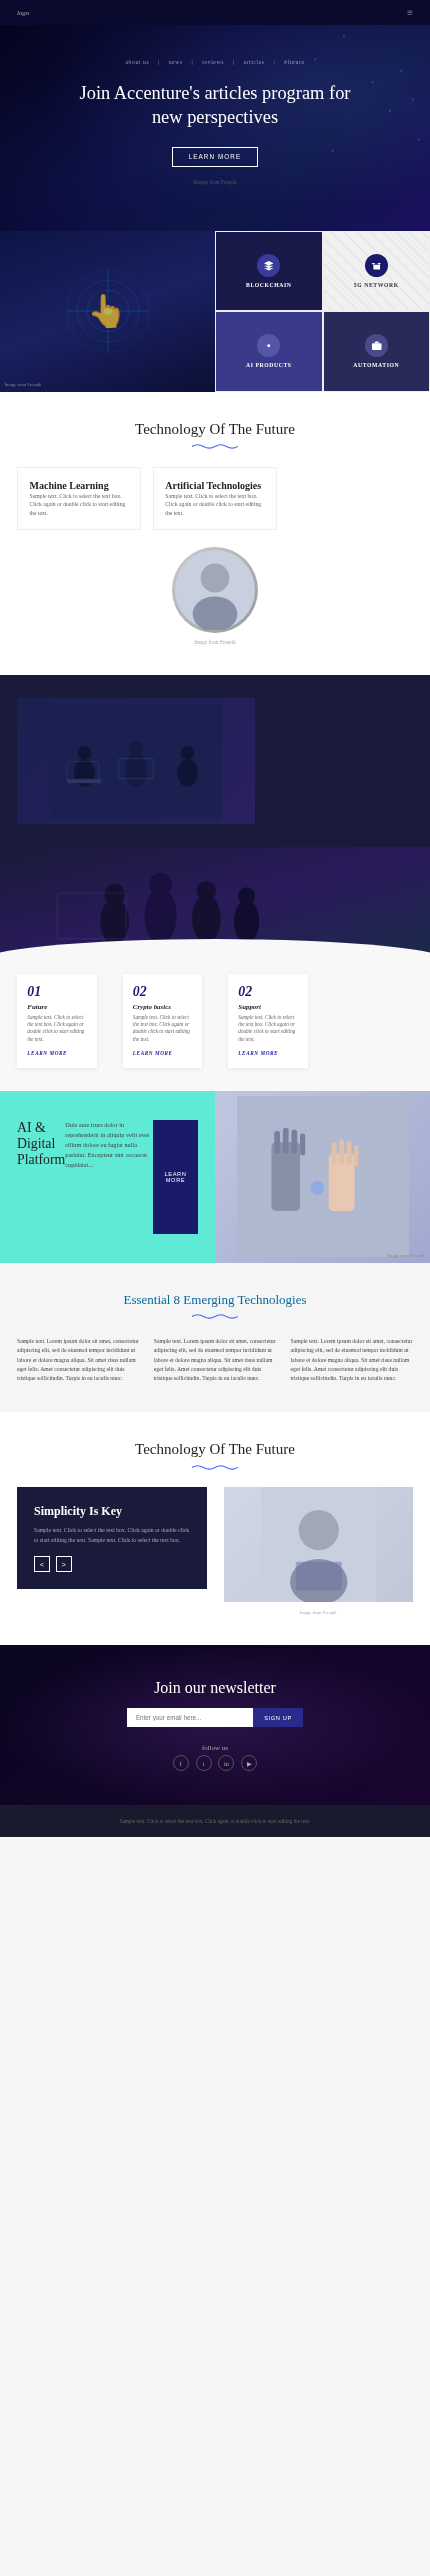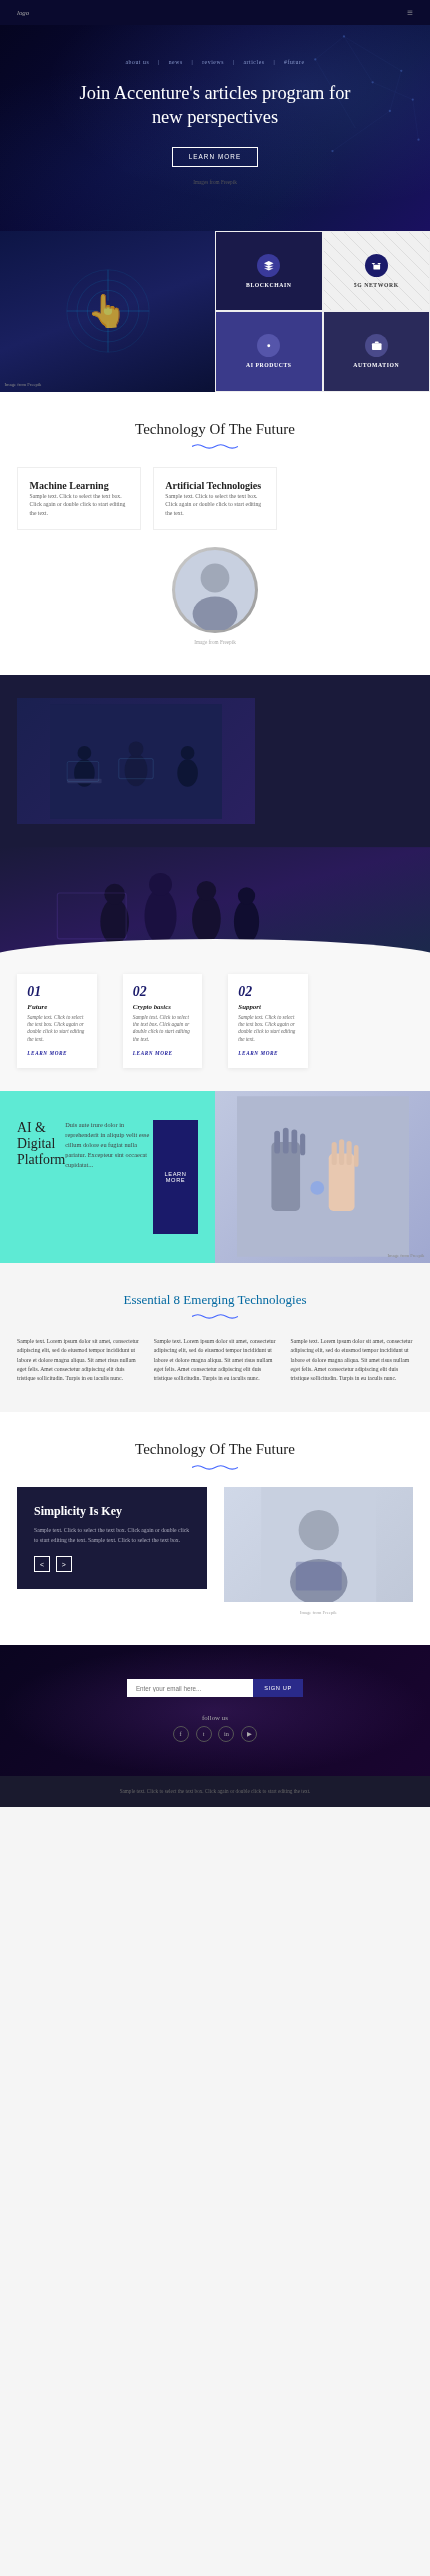--- a/index.html
+++ b/index.html
@@ -649,20 +649,21 @@
         </svg>
       </div>
       <div style="text-align:center;margin-top:3.4px;">
         <span style="color:#aaa;font-size:4.6px;">Image from Freepik</span>
       </div>
     </div>
   </div>
 </section>
 
 <section class="newsletter-section">
+  <h2 class="newsletter-title">Join our newsletter</h2>
   <div class="newsletter-form">
     <input class="newsletter-input" type="email" placeholder="Enter your email here..." style="">
     <button class="newsletter-btn">SIGN UP</button>
   </div>
   <p class="follow-us">follow us</p>
   <div class="social-icons">
     <div class="social-icon">f</div>
     <div class="social-icon">t</div>
     <div class="social-icon">in</div>
     <div class="social-icon">▶</div>

